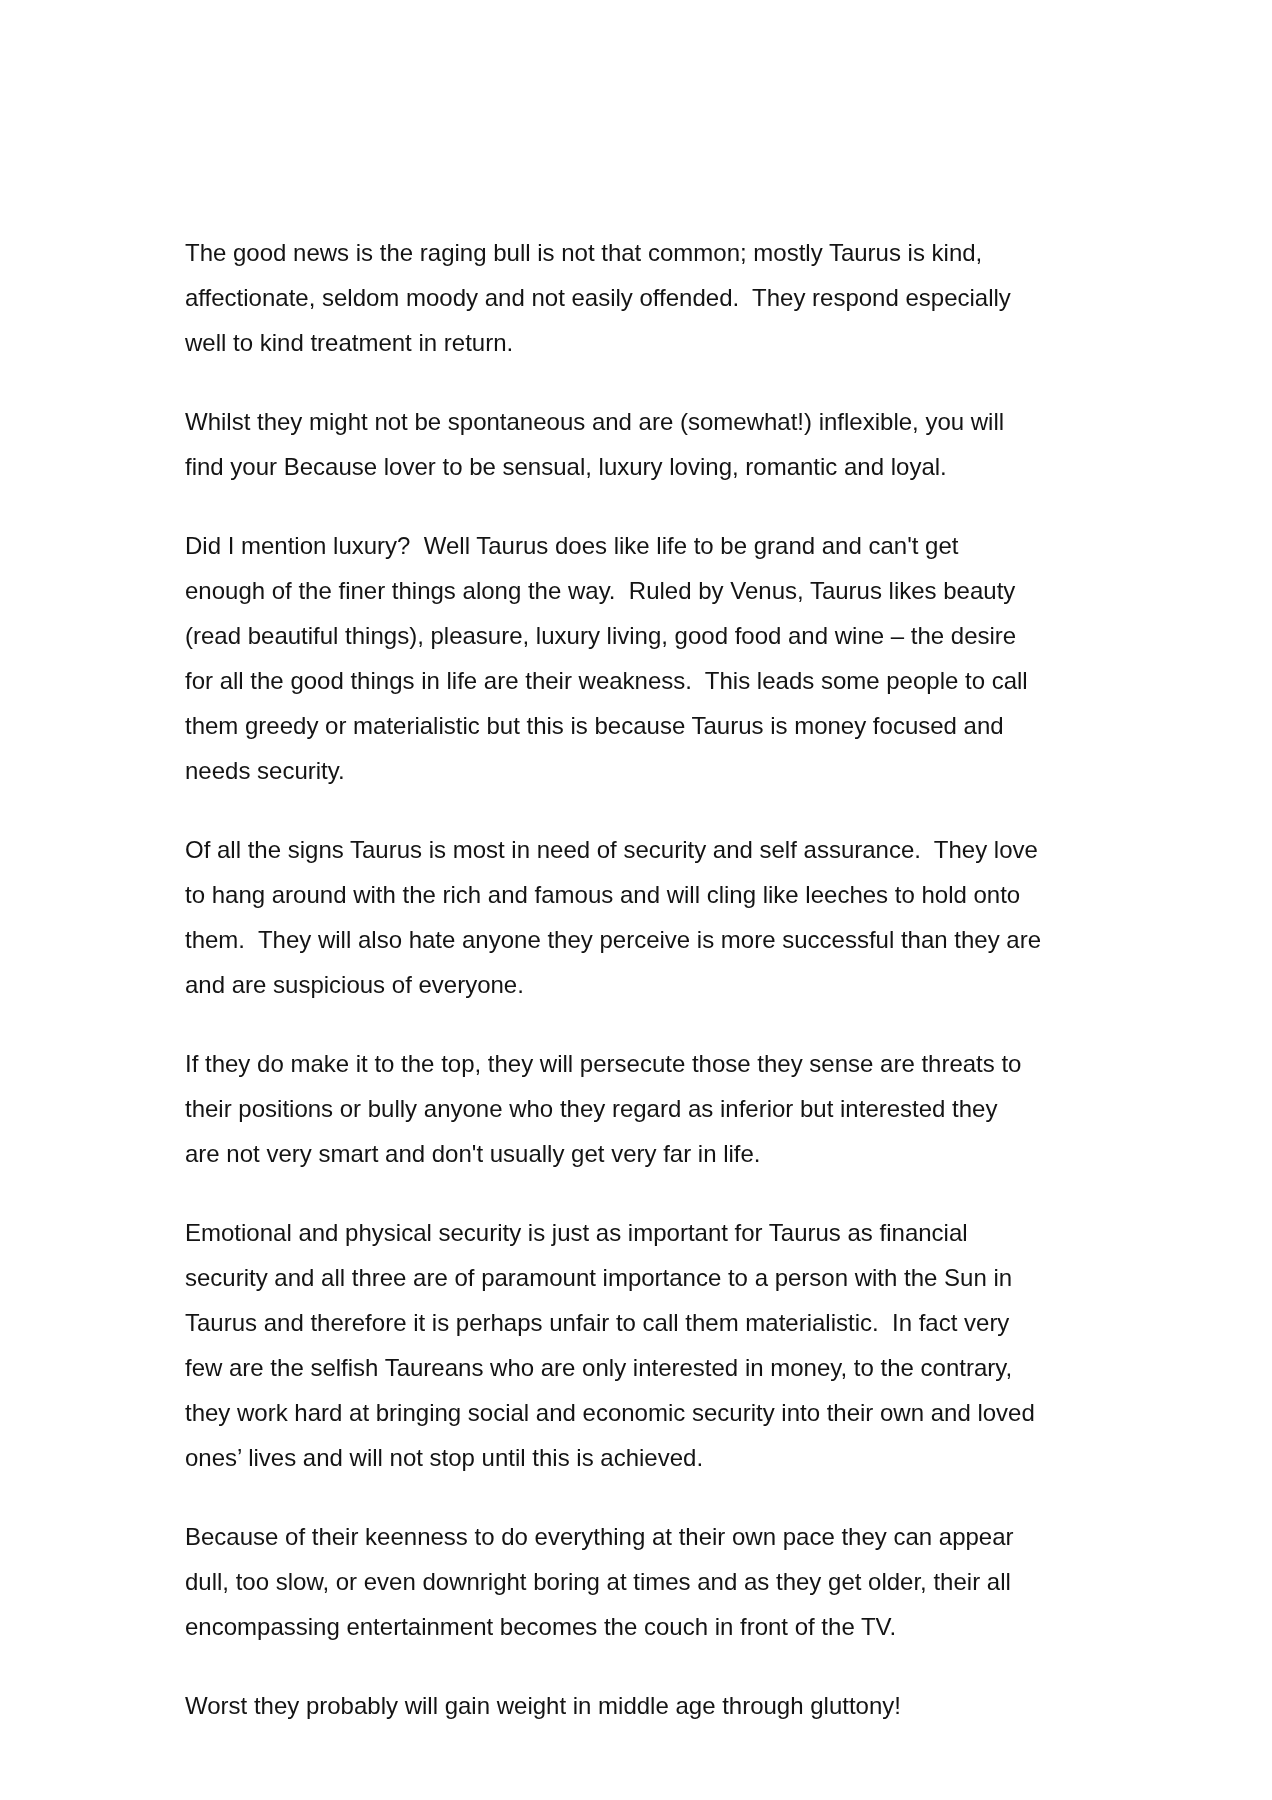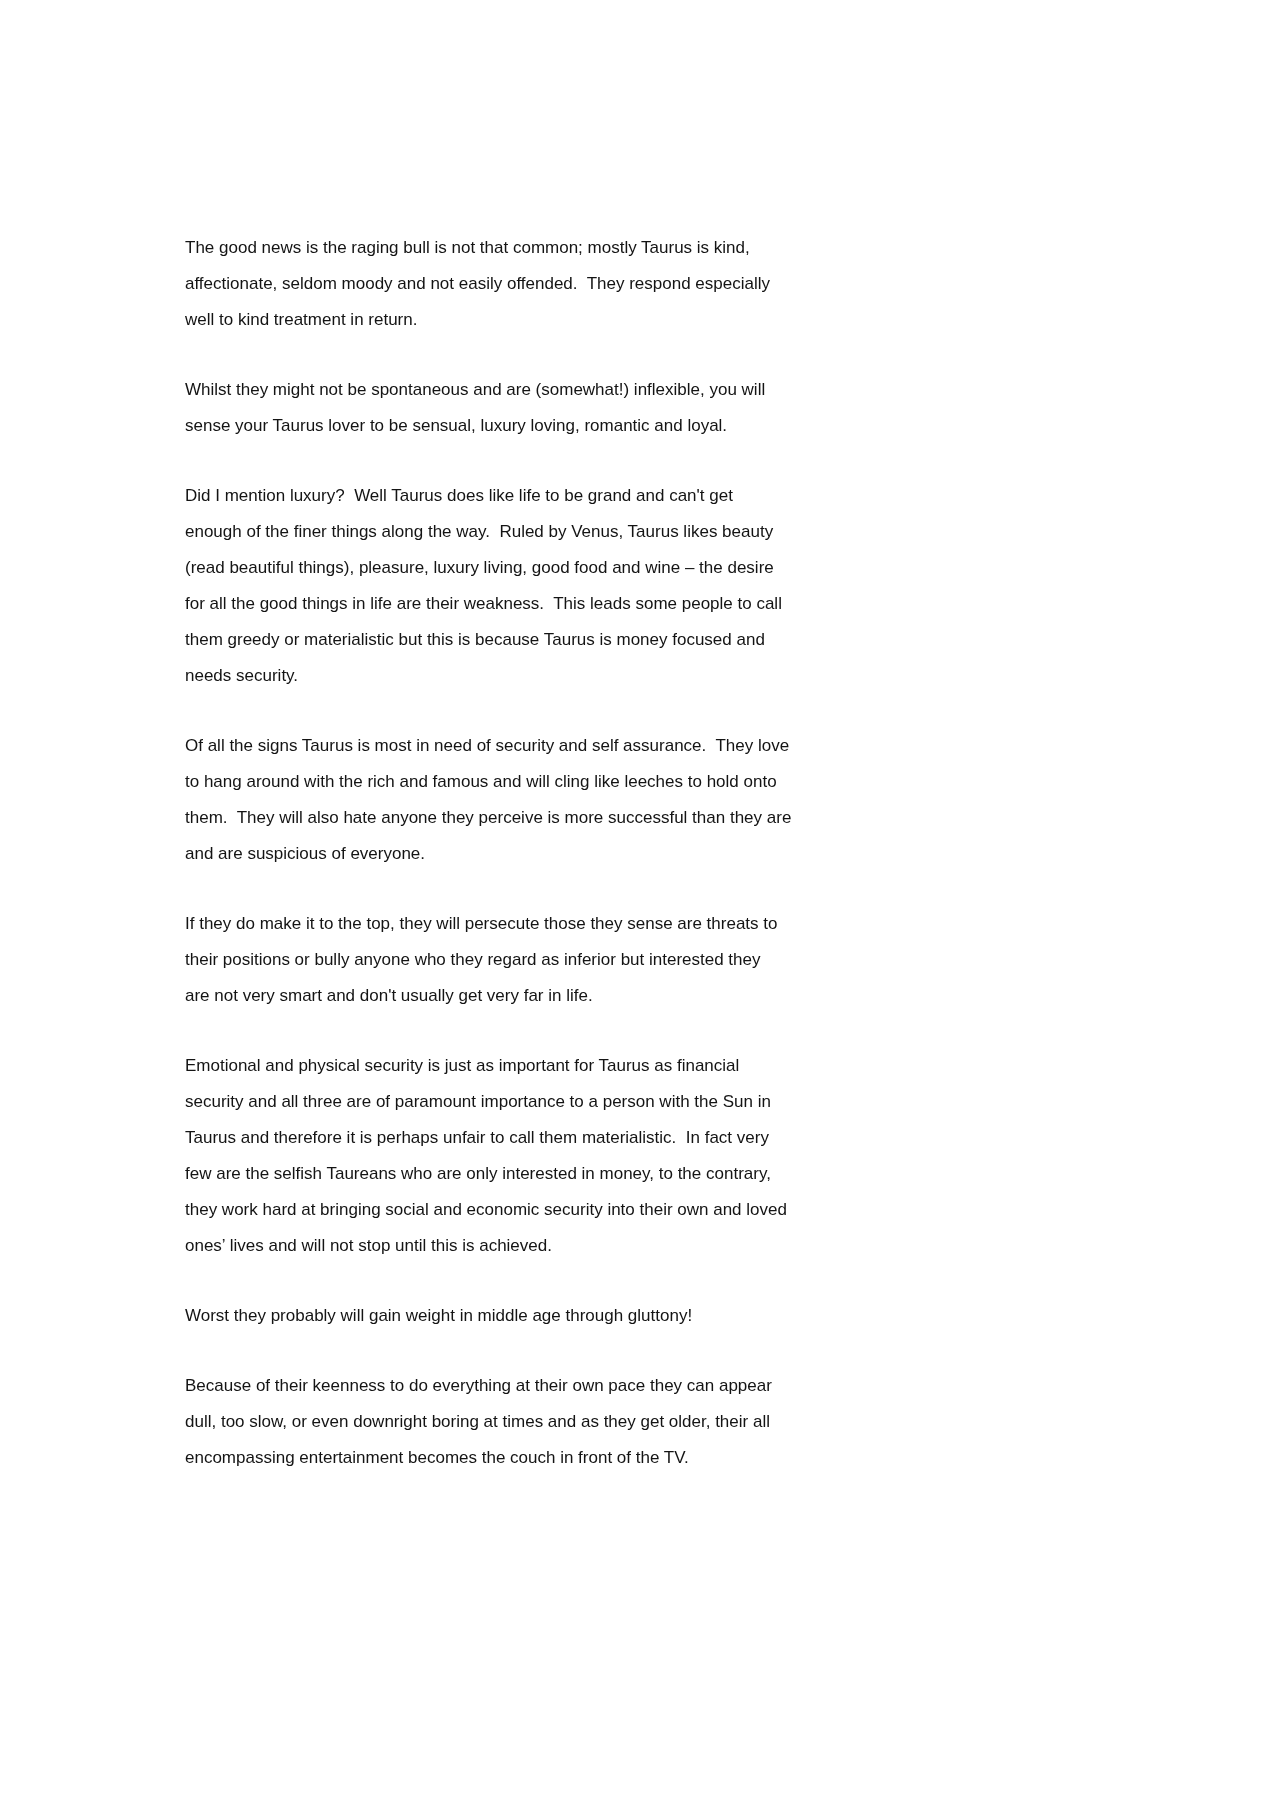--- a/index.html
+++ b/index.html
@@ -13,60 +13,60 @@
     height: 1800px;
     background: #ffffff;
     overflow: hidden;
   }
   .text-block {
     position: absolute;
     left: 185px;
     top: 230px;
     width: 1040px;
     font-family: "Liberation Sans", sans-serif;
-    font-size: 17px;
-    line-height: 36px;
+    font-size: 24px;
+    line-height: 45px;
     color: #141414;
     letter-spacing: 0px;
   }
   .para {
     margin: 0 0 34px 0;
     white-space: pre-wrap; 
   }
   .para:last-child {
     margin-bottom: 0;
   }
 </style>
 </head>
 <body>
 
 <div class="page">
   <div class="text-block">
     <p class="para">The good news is the raging bull is not that common; mostly Taurus is kind,
 affectionate, seldom moody and not easily offended.  They respond especially
 well to kind treatment in return.</p>
     <p class="para">Whilst they might not be spontaneous and are (somewhat!) inflexible, you will
-sense your Taurus lover to be sensual, luxury loving, romantic and loyal.</p>
+find your Because lover to be sensual, luxury loving, romantic and loyal.</p>
     <p class="para">Did I mention luxury?  Well Taurus does like life to be grand and can't get
 enough of the finer things along the way.  Ruled by Venus, Taurus likes beauty
 (read beautiful things), pleasure, luxury living, good food and wine – the desire
 for all the good things in life are their weakness.  This leads some people to call
 them greedy or materialistic but this is because Taurus is money focused and
 needs security.</p>
     <p class="para">Of all the signs Taurus is most in need of security and self assurance.  They love
 to hang around with the rich and famous and will cling like leeches to hold onto
 them.  They will also hate anyone they perceive is more successful than they are
 and are suspicious of everyone.</p>
     <p class="para">If they do make it to the top, they will persecute those they sense are threats to
 their positions or bully anyone who they regard as inferior but interested they
 are not very smart and don't usually get very far in life.</p>
     <p class="para">Emotional and physical security is just as important for Taurus as financial
 security and all three are of paramount importance to a person with the Sun in
 Taurus and therefore it is perhaps unfair to call them materialistic.  In fact very
 few are the selfish Taureans who are only interested in money, to the contrary,
 they work hard at bringing social and economic security into their own and loved
 ones’ lives and will not stop until this is achieved.</p>
-    <p class="para">Worst they probably will gain weight in middle age through gluttony!</p>
     <p class="para">Because of their keenness to do everything at their own pace they can appear
 dull, too slow, or even downright boring at times and as they get older, their all
 encompassing entertainment becomes the couch in front of the TV.</p>
+    <p class="para">Worst they probably will gain weight in middle age through gluttony!</p>
   </div>
 </div>
 
 </body></html>

